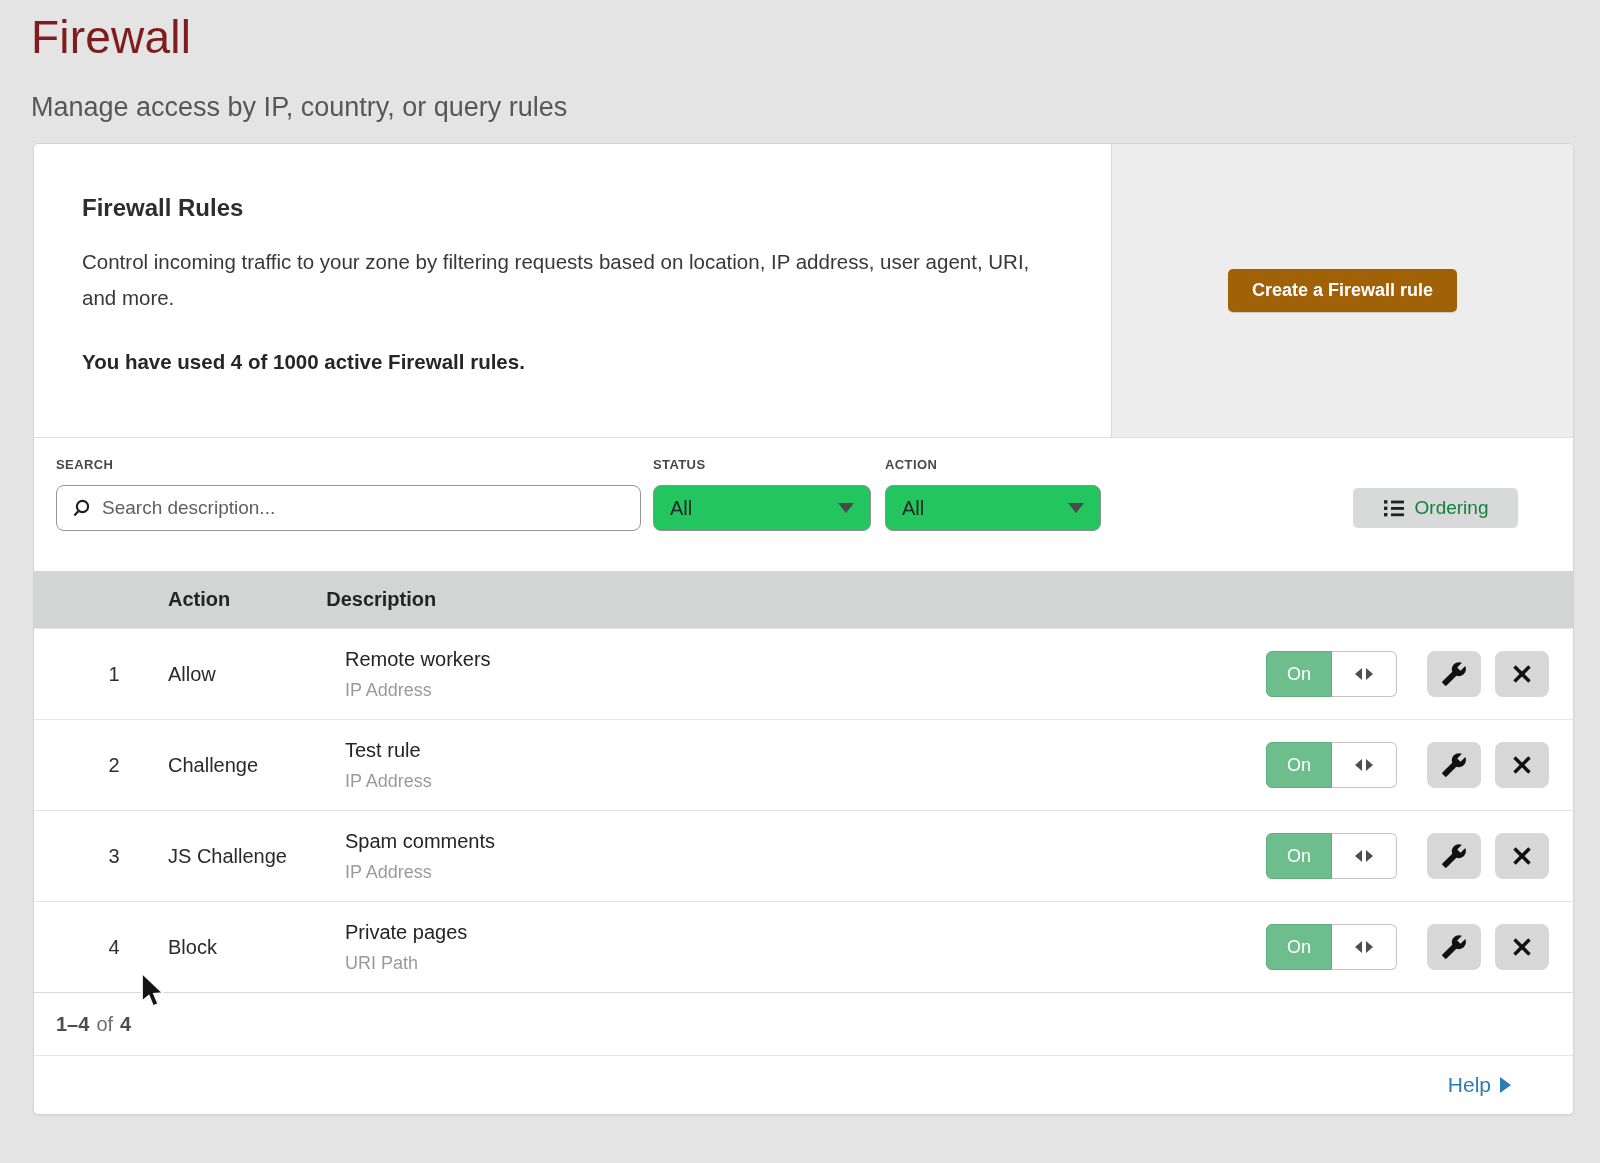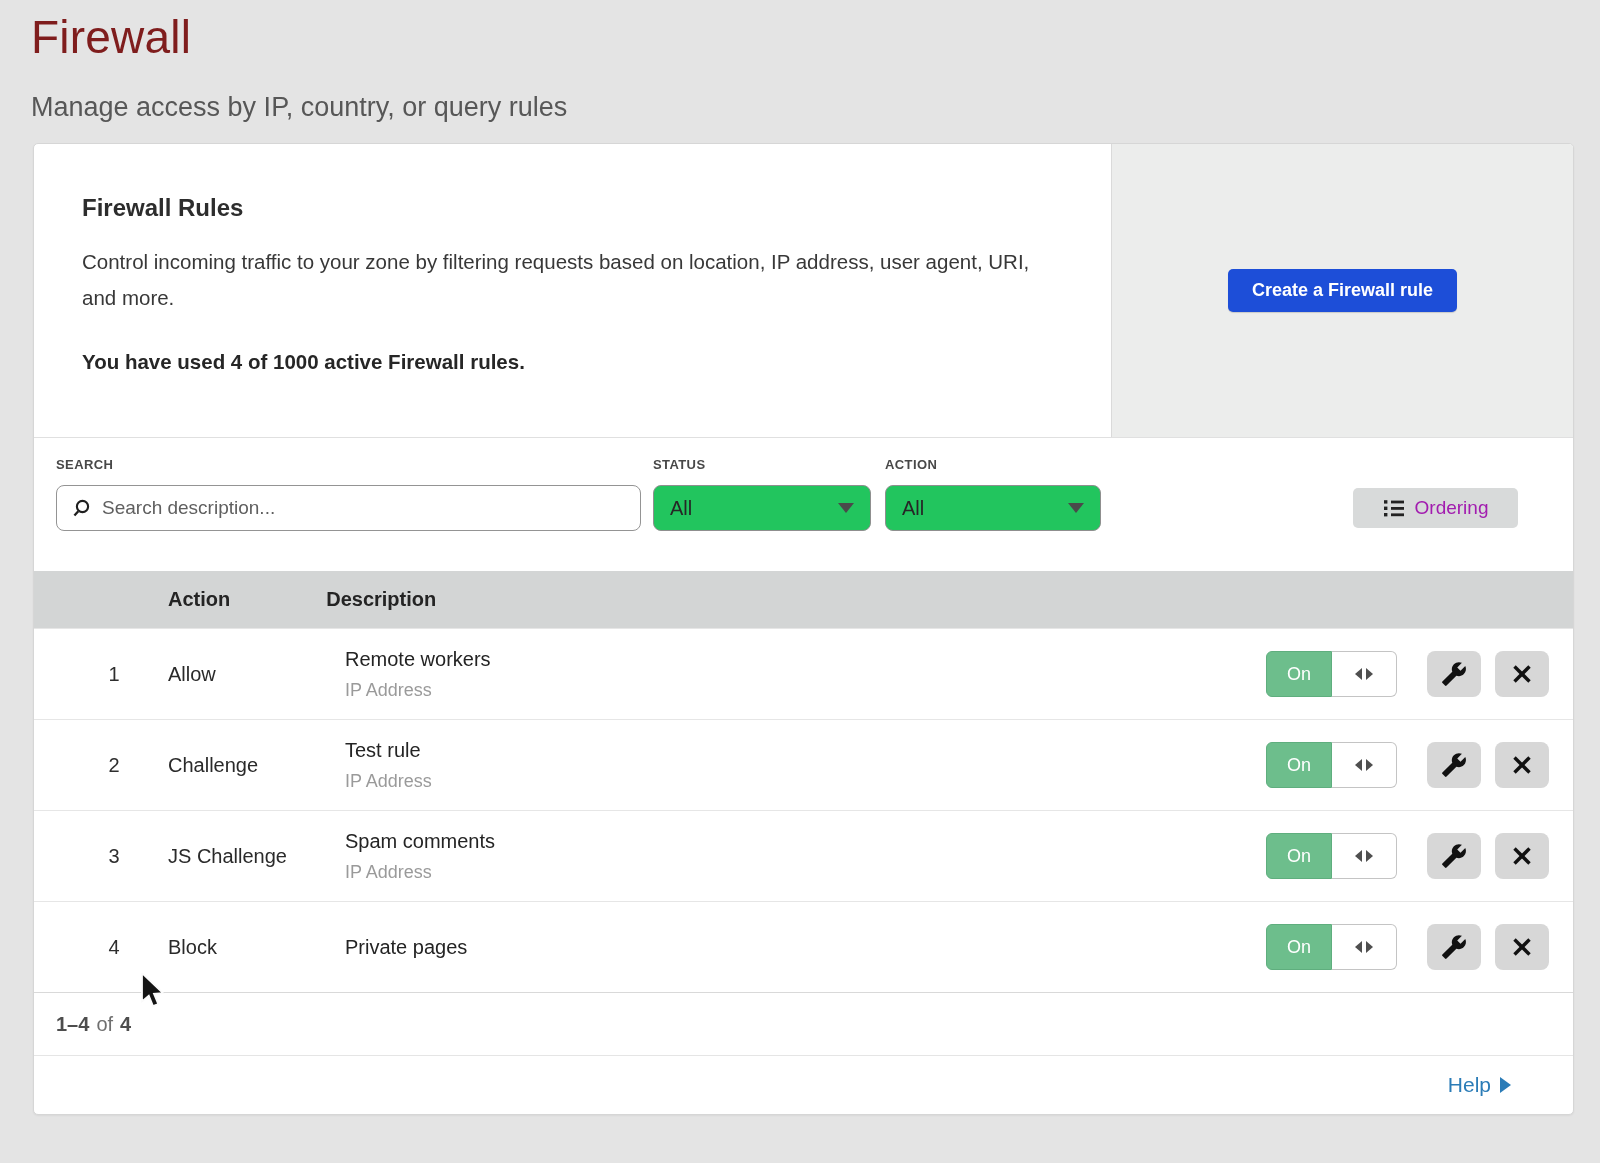--- a/index.html
+++ b/index.html
@@ -33,21 +33,21 @@
   .info-desc { margin-top:22px; font-size:20.5px; line-height:36px; color:#383838; max-width:960px; }
   .info-usage { margin-top:34px; font-size:20.5px; font-weight:700; color:#262626; }
   .side-panel {
     width:462px; flex:0 0 auto;
     background:#ecedec;
     border-left:1px solid #dadada;
     border-radius:0 4px 0 0;
     display:flex; align-items:center; justify-content:center;
   }
   .create-btn {
-    background:#1d4ed8; color:#ffffff;
+    background:#a16207; color:#ffffff;
     border:none; border-radius:5px;
     padding:11px 24px;
     font-size:18px; font-weight:600;
     font-family:inherit;
     cursor:pointer;
     box-shadow:0 1px 1px rgba(0,0,0,.15);
   }
 
   
   .filters { position:relative; height:133px; }
@@ -84,21 +84,21 @@
   .caret {
     width:0; height:0;
     border-left:8px solid transparent; border-right:8px solid transparent;
     border-top:10px solid #4a4a4a;
   }
   .ordering-btn {
     position:absolute; left:1319px; top:50px;
     width:165px; height:40px;
     background:#d8dada; border:none; border-radius:5px;
     display:flex; align-items:center; justify-content:center; gap:10px;
-    font-size:19px; color:#a21caf; font-family:inherit; cursor:pointer;
+    font-size:19px; color:#15803d; font-family:inherit; cursor:pointer;
   }
 
   
   .table-header {
     height:57px; background:#d3d5d5;
     display:flex; align-items:center;
     font-size:20px; font-weight:600; color:#242424;
   }
   .th-action { margin-left:134px; }
   .th-desc { margin-left:96px; }
@@ -314,20 +314,21 @@
         </svg>
       </button>
     </div>
   </div>
 
   <div class="rule-row">
     <div class="cell-num">4</div>
     <div class="cell-action">Block</div>
     <div class="cell-desc">
       <div class="desc-title">Private pages</div>
+      <div class="desc-sub">URI Path</div>
     </div>
     <div class="controls">
       <div class="toggle">
         <div class="toggle-on">On</div>
         <div class="toggle-handle">
           <span class="tri-left"></span>
           <span class="tri-right"></span>
         </div>
       </div>
       <button class="icon-btn">

